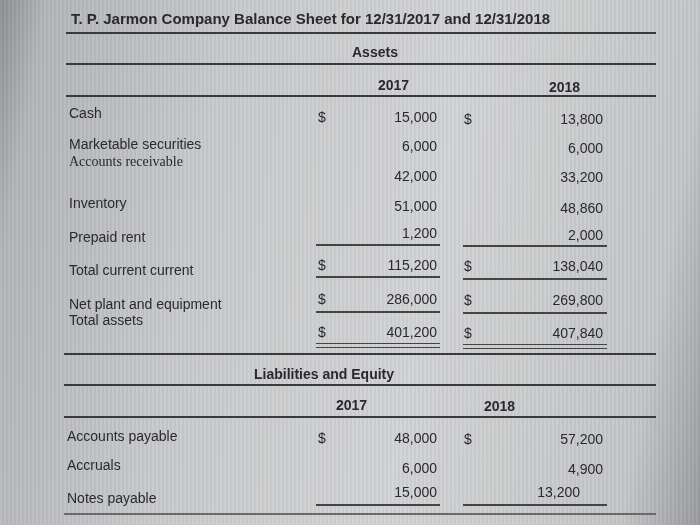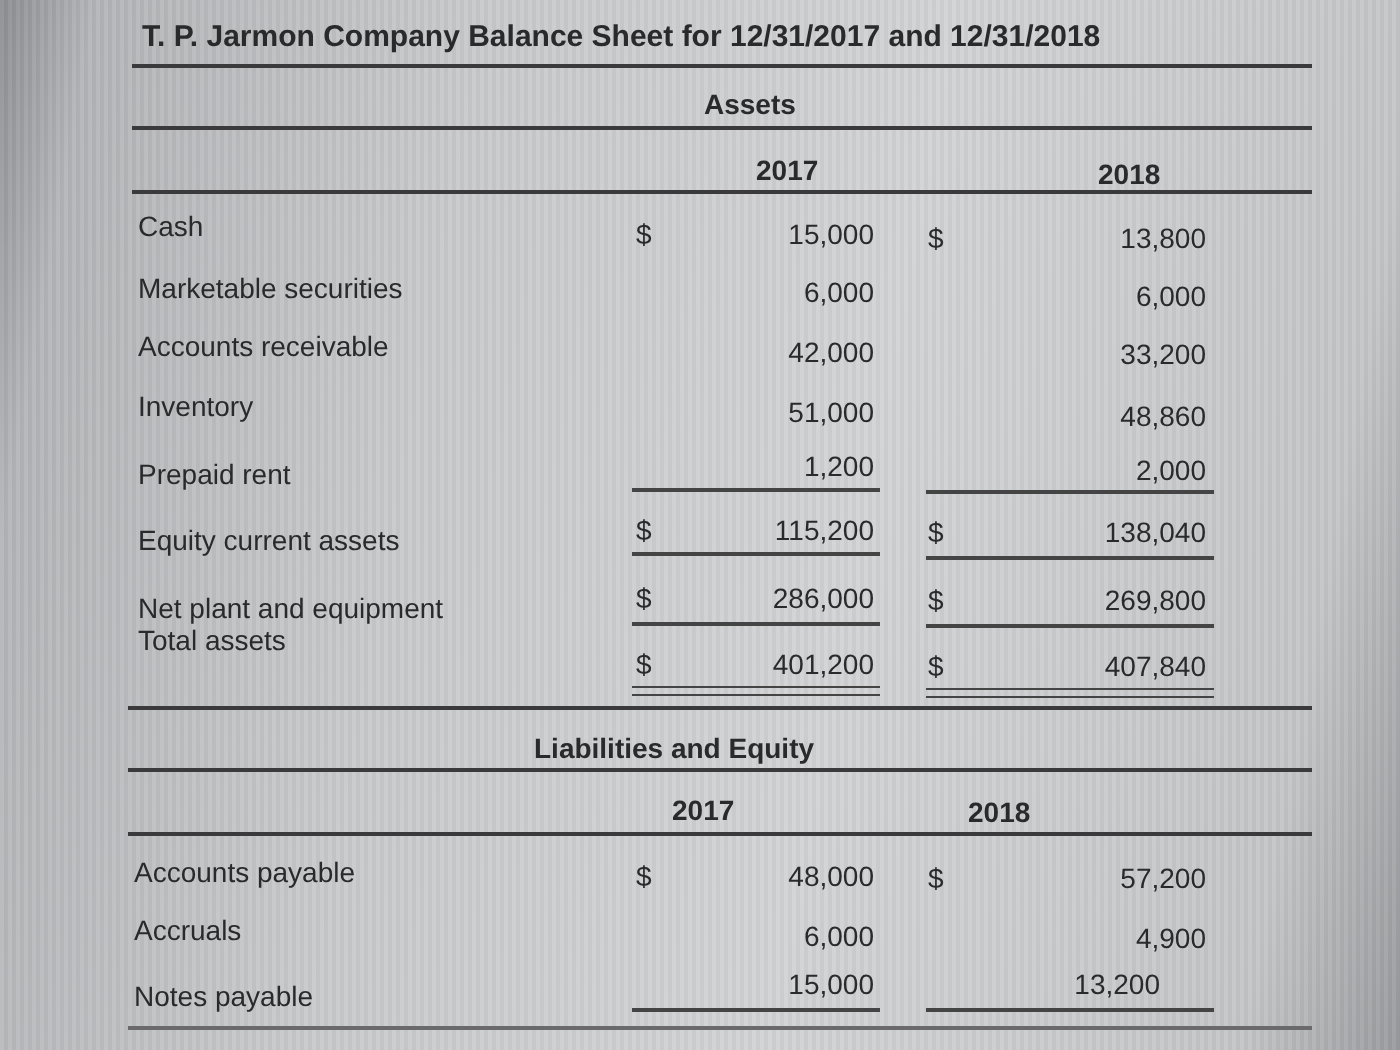--- a/index.html
+++ b/index.html
@@ -42,35 +42,35 @@
     <div class="t" style="left:69px; top:105px;">Cash</div>
     <div class="t" style="left:318px; top:109px;">$</div>
     <div class="t num" style="left:347px; top:109px;">15,000</div>
     <div class="t" style="left:464px; top:111px;">$</div>
     <div class="t num" style="left:513px; top:111px;">13,800</div>
 
     <div class="t" style="left:69px; top:136px;">Marketable securities</div>
     <div class="t num" style="left:347px; top:138px;">6,000</div>
     <div class="t num" style="left:513px; top:140px;">6,000</div>
 
-    <div class="t" style="left:69px; top:165px;">Accounts receivable</div>
+    <div class="t" style="left:69px; top:154px;font-family:Liberation Serif, serif;">Accounts receivable</div>
     <div class="t num" style="left:347px; top:168px;">42,000</div>
     <div class="t num" style="left:513px; top:169px;">33,200</div>
 
     <div class="t" style="left:69px; top:195px;">Inventory</div>
     <div class="t num" style="left:347px; top:198px;">51,000</div>
     <div class="t num" style="left:513px; top:200px;">48,860</div>
 
     <div class="t" style="left:69px; top:229px;">Prepaid rent</div>
     <div class="t num" style="left:347px; top:225px;">1,200</div>
     <div class="t num" style="left:513px; top:227px;">2,000</div>
     <div class="uline" style="left:316px; top:244px; width:124px;"></div>
     <div class="uline" style="left:463px; top:245px; width:144px;"></div>
 
-    <div class="t" style="left:69px; top:262px;">Equity current assets</div>
+    <div class="t" style="left:69px; top:262px;">Total current current</div>
     <div class="t" style="left:318px; top:257px;">$</div>
     <div class="t num" style="left:347px; top:257px;">115,200</div>
     <div class="t" style="left:464px; top:258px;">$</div>
     <div class="t num" style="left:513px; top:258px;">138,040</div>
     <div class="uline" style="left:316px; top:276px; width:124px;"></div>
     <div class="uline" style="left:463px; top:278px; width:144px;"></div>
 
     <div class="t" style="left:69px; top:296px;">Net plant and equipment</div>
     <div class="t" style="left:318px; top:291px;">$</div>
     <div class="t num" style="left:347px; top:291px;">286,000</div>
@@ -83,21 +83,21 @@
     <div class="t" style="left:318px; top:324px;">$</div>
     <div class="t num" style="left:347px; top:324px;">401,200</div>
     <div class="t" style="left:464px; top:325px;">$</div>
     <div class="t num" style="left:513px; top:325px;">407,840</div>
     <div class="dline" style="left:316px; top:343px; width:124px;"></div>
     <div class="dline" style="left:463px; top:344px; width:144px;"></div>
   </div>
 
   <div class="line" style="left:64px; top:353px; width:592px;"></div>
 
-  <div class="t b" style="left:267px; top:366px;text-align:right;">Liabilities and Equity</div>
+  <div class="t b" style="left:254px; top:366px;text-align:right;">Liabilities and Equity</div>
   <div class="line" style="left:64px; top:384px; width:592px;"></div>
 
   <div class="t b" style="left:336px; top:397px;">2017</div>
   <div class="t b" style="left:484px; top:398px;">2018</div>
   <div class="line" style="left:64px; top:416px; width:592px;"></div>
 
   <div>
 
     <div class="t" style="left:67px; top:428px;">Accounts payable</div>
     <div class="t" style="left:318px; top:430px;">$</div>

